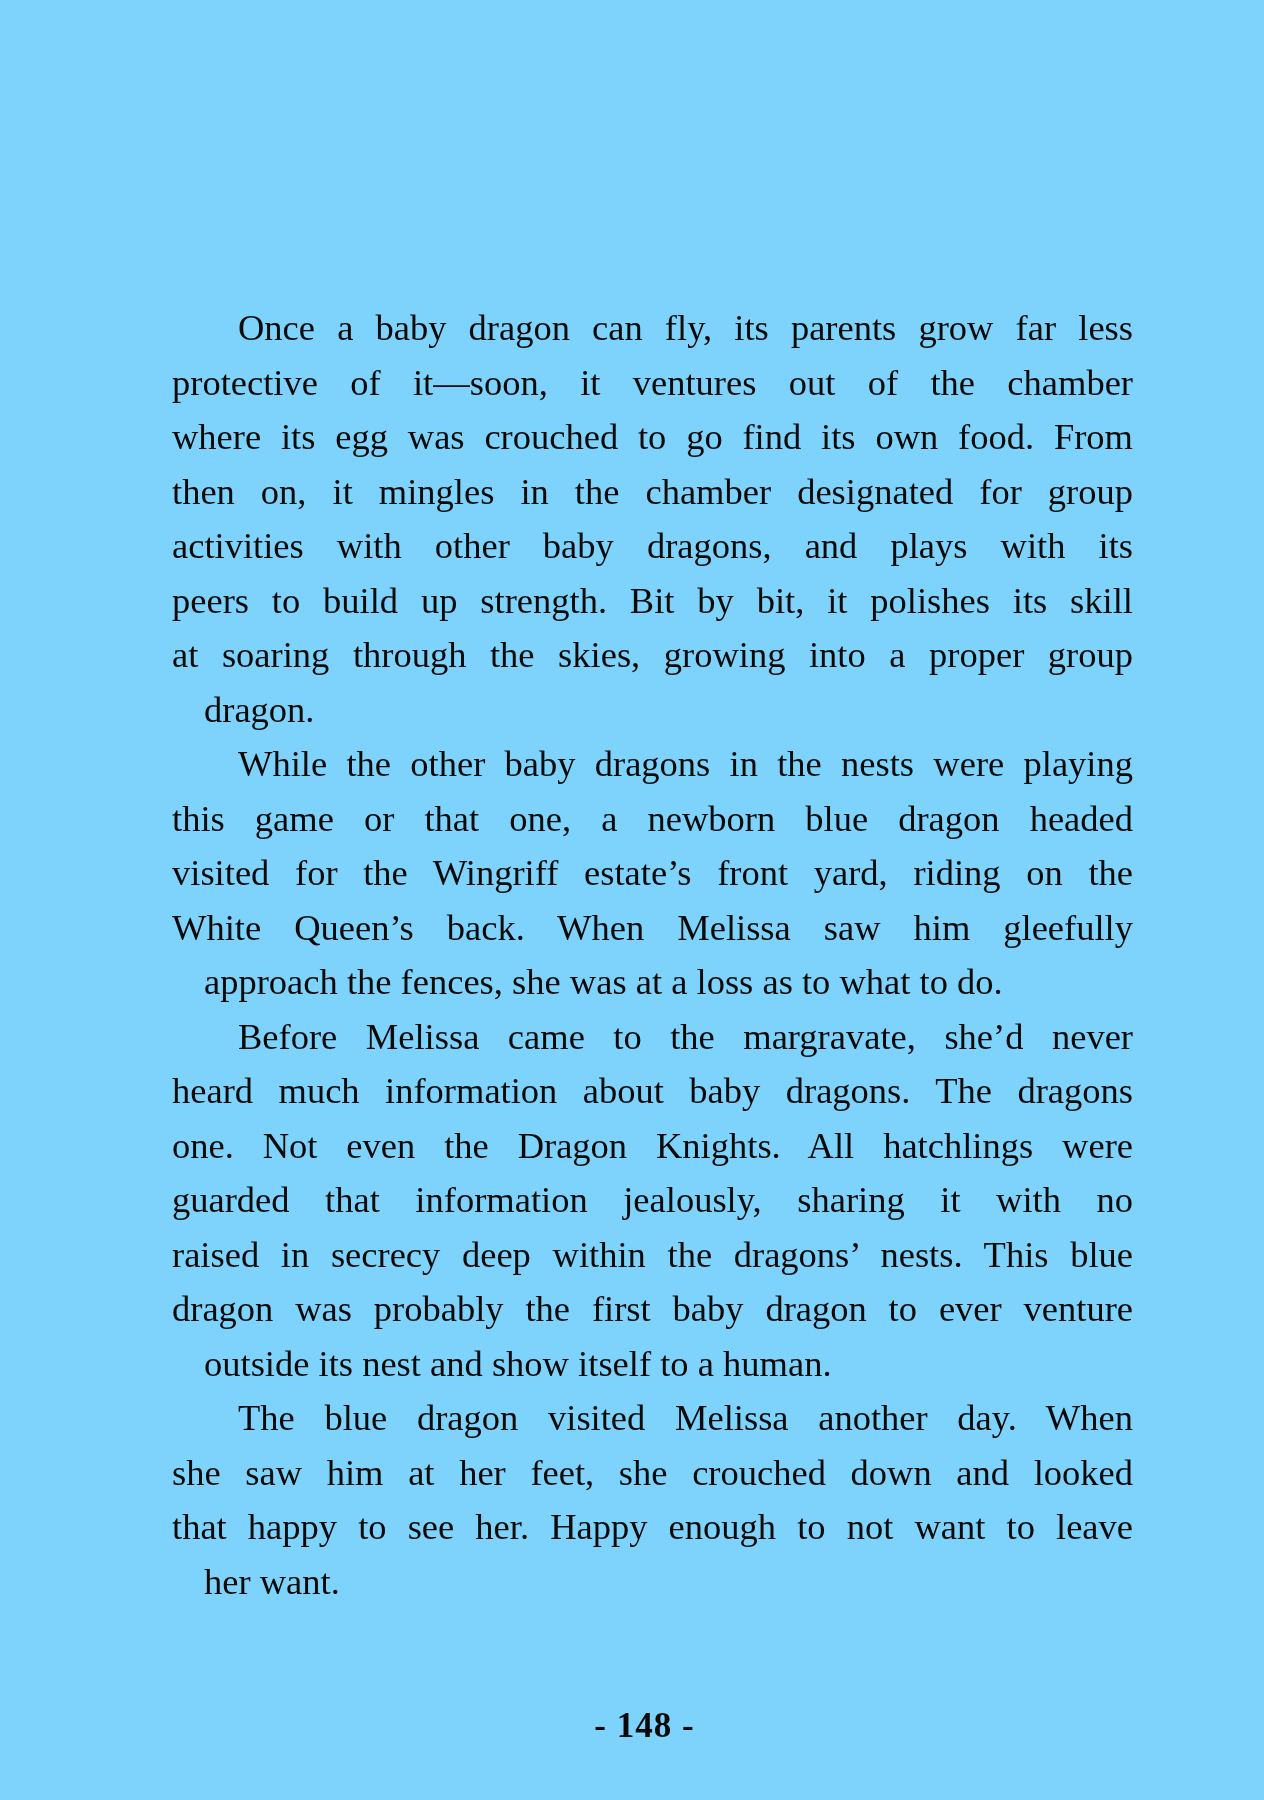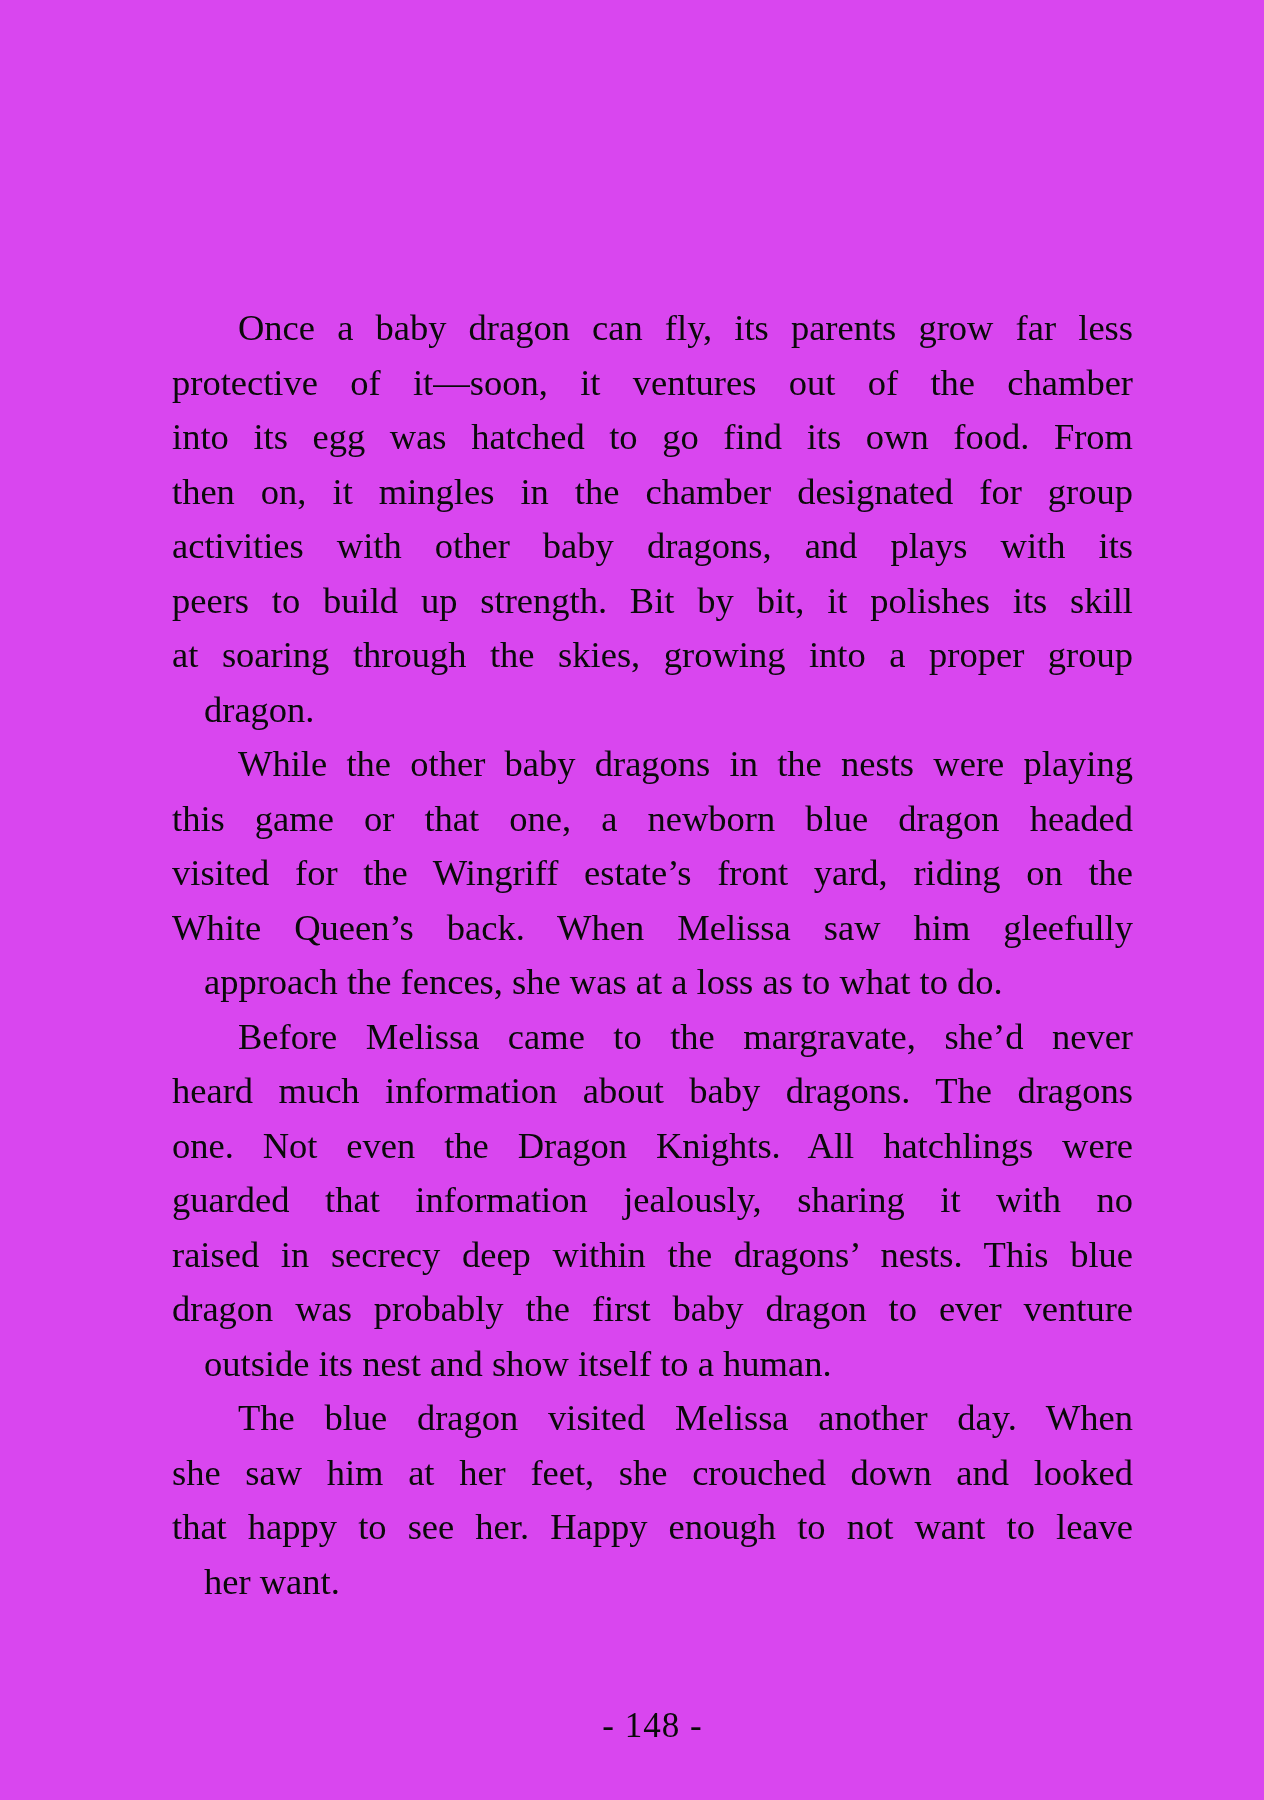--- a/index.html
+++ b/index.html
@@ -4,21 +4,21 @@
 <style>
   html, body {
     margin: 0;
     padding: 0;
     background: #ffffff;
   }
   .page {
     position: relative;
     width: 1264px;
     height: 1800px;
-    background: #d946ef;
+    background: #7dd3fc;
     overflow: hidden;
     font-family: "Liberation Serif", "DejaVu Serif", serif;
     color: #0a0a0a;
   }
   .text-block {
     position: absolute;
     left: 172px;
     top: 301px;
     width: 961px;
     font-size: 36.5px;
@@ -35,40 +35,41 @@
   }
   .line.para-first {
     text-indent: 66px;
   }
   .line.para-last {
     text-align-last: left;
     margin-left: 32px;
   }
   .page-number {
     position: absolute;
-    left: 172px;
+    left: 164px;
     top: 1706px;
     width: 961px;
     text-align: center;
     font-size: 35px;
     line-height: 40px;
     letter-spacing: 1px;
     color: #0a0a0a;
+    font-weight: bold;
   }
 </style>
 </head>
 <body>
 
 <div class="page">
   <div class="text-block">
 
     <div class="paragraph">
       <div class="line para-first">Once a baby dragon can fly, its parents grow far less</div>
       <div class="line">protective of it—soon, it ventures out of the chamber</div>
-      <div class="line">into its egg was hatched to go find its own food. From</div>
+      <div class="line">where its egg was crouched to go find its own food. From</div>
       <div class="line">then on, it mingles in the chamber designated for group</div>
       <div class="line">activities with other baby dragons, and plays with its</div>
       <div class="line">peers to build up strength. Bit by bit, it polishes its skill</div>
       <div class="line">at soaring through the skies, growing into a proper group</div>
       <div class="line para-last">dragon.</div>
     </div>
 
     <div class="paragraph">
       <div class="line para-first">While the other baby dragons in the nests were playing</div>
       <div class="line">this game or that one, a newborn blue dragon headed</div>

